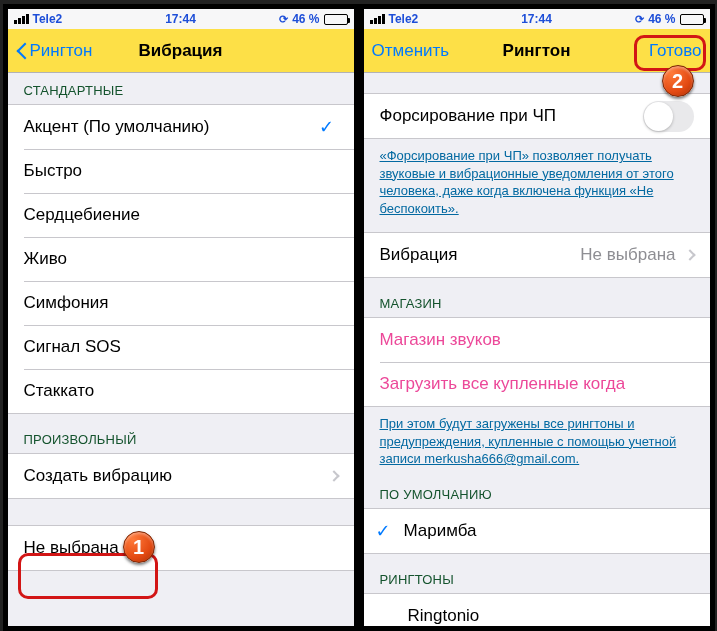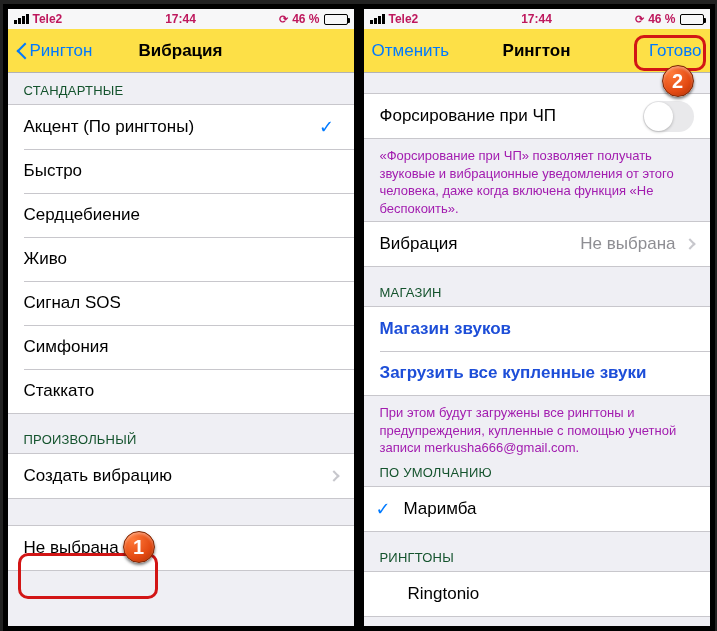--- a/index.html
+++ b/index.html
@@ -28,21 +28,21 @@
   
   .statusbar {
     height: 20px;
     background: #f7f7f8;
     display: flex;
     align-items: center;
     justify-content: space-between;
     padding: 0 6px;
     font-size: 12px;
     font-weight: 600;
-    color: #be185d;
+    color: #1d4ed8;
   }
   .sb-left, .sb-right { display: flex; align-items: center; gap: 4px; }
   .sb-center { position: absolute; left: 50%; transform: translateX(-50%); }
   .signal { display: inline-flex; align-items: flex-end; gap: 1px; }
   .signal i { width: 3px; background:#000; display:inline-block; }
   .signal i:nth-child(1){height:4px}
   .signal i:nth-child(2){height:6px}
   .signal i:nth-child(3){height:8px}
   .signal i:nth-child(4){height:10px}
   .battery {
@@ -142,26 +142,27 @@
     margin-left: -4px;
   }
   .row.indent { padding-left: 44px; }
   .row .disclosure {
     width: 8px; height: 8px;
     border-top: 2px solid #c7c7cc;
     border-right: 2px solid #c7c7cc;
     transform: rotate(45deg);
     margin-left: 4px;
   }
-  .row.link .label { color: #1d4ed8; font-weight: bold; }
+  .row.link .label { color: #ec4899; }
   .footer-note {
     font-size: 13px;
-    color: #a21caf;
-    padding: 8px 16px 4px;
+    color: #0369a1;
+    padding: 8px 16px 15px;
     line-height: 1.35;
+    text-decoration: underline;
   }
   .toggle {
     width: 51px; height: 31px;
     background: #e9e9eb;
     border-radius: 16px;
     position: relative;
     flex-shrink: 0;
   }
   .toggle::after {
     content:"";
@@ -225,37 +226,37 @@
         <span>Рингтон</span>
       </div>
       <div class="nav-title">Вибрация</div>
       <div class="nav-right"></div>
     </div>
 
     <div class="content">
       <div class="section-header small-top">СТАНДАРТНЫЕ</div>
       <div class="list">
         <div class="row">
-          <span class="label">Акцент (По рингтоны)</span>
+          <span class="label">Акцент (По умолчанию)</span>
           <span class="check">✓</span>
         </div>
         <div class="row">
             <span class="label">Быстро</span>
           </div>
         <div class="row">
             <span class="label">Сердцебиение</span>
           </div>
         <div class="row">
             <span class="label">Живо</span>
           </div>
         <div class="row">
+            <span class="label">Симфония</span>
+          </div>
+        <div class="row">
             <span class="label">Сигнал SOS</span>
-          </div>
-        <div class="row">
-            <span class="label">Симфония</span>
           </div>
         <div class="row">
             <span class="label">Стаккато</span>
           </div>
       </div>
 
       <div class="section-header">ПРОИЗВОЛЬНЫЙ</div>
       <div class="list">
         <div class="row">
           <span class="label">Создать вибрацию</span>
@@ -321,21 +322,21 @@
           <span class="disclosure"></span>
         </div>
       </div>
 
       <div class="section-header">МАГАЗИН</div>
       <div class="list">
         <div class="row link">
             <span class="label">Магазин звуков</span>
           </div>
         <div class="row link">
-            <span class="label">Загрузить все купленные звуки</span>
+            <span class="label">Загрузить все купленные когда</span>
           </div>
       </div>
       <div class="footer-note">При этом будут загружены все рингтоны и предупреждения, купленные с помощью учетной записи merkusha666@gmail.com.</div>
 
       <div class="section-header" style="padding-top:4px">ПО УМОЛЧАНИЮ</div>
       <div class="list">
         <div class="row">
           <span class="check-left">✓</span>
           <span class="label">Маримба</span>
         </div>

